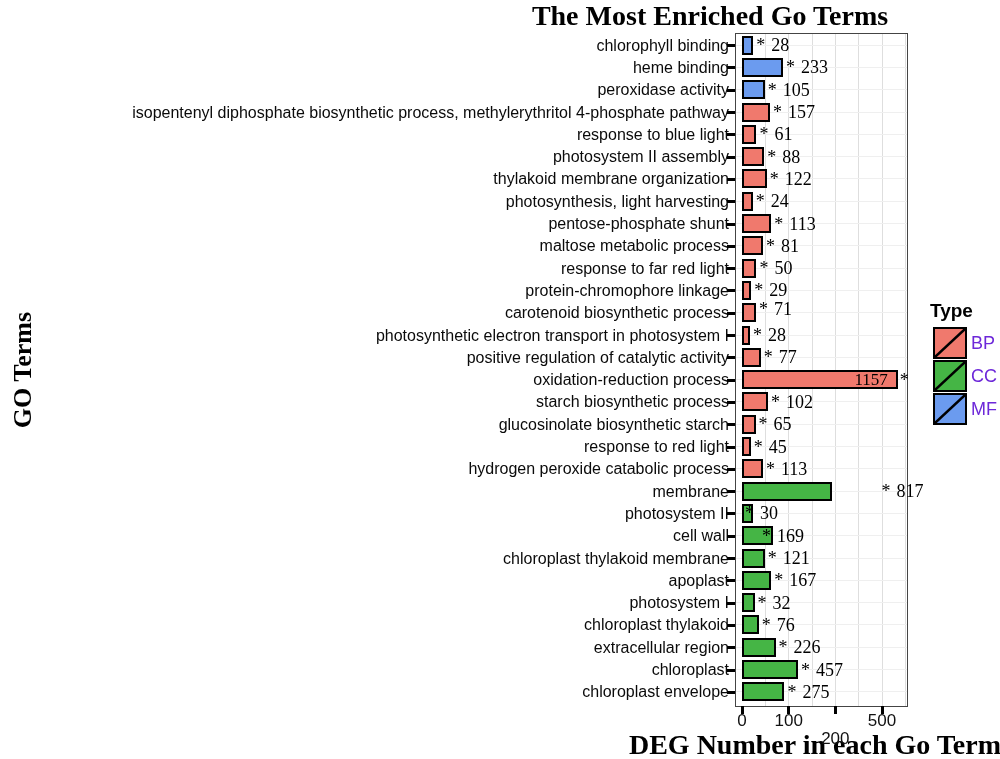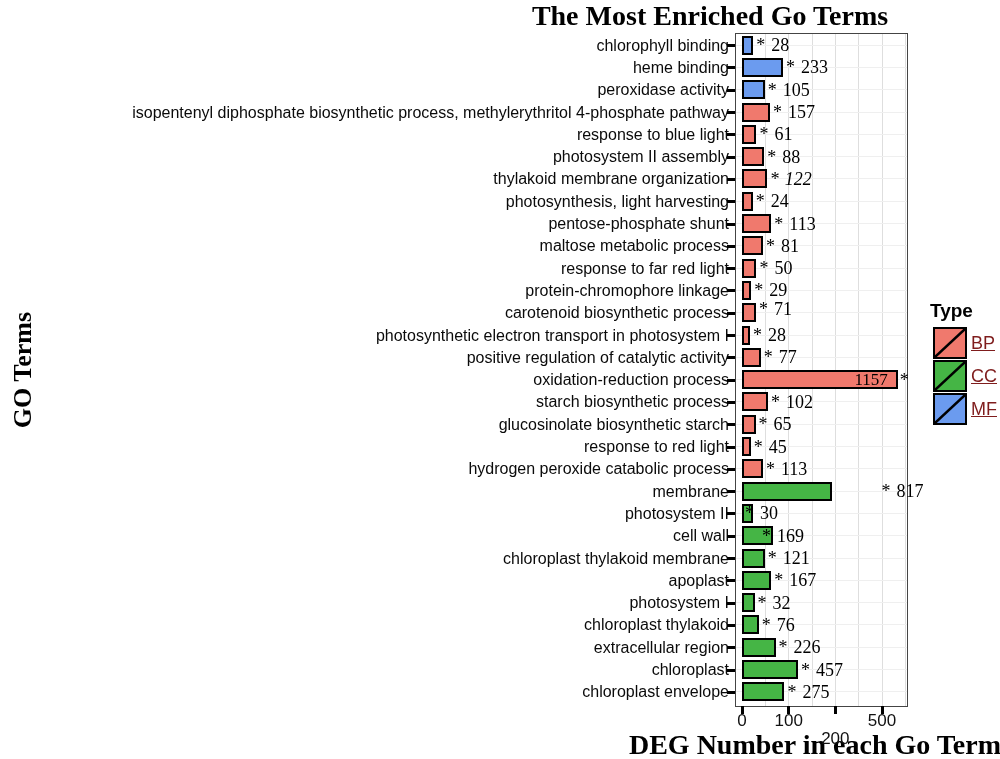--- a/index.html
+++ b/index.html
@@ -24,21 +24,21 @@
   .xticklab{position:absolute;top:711px;width:60px;text-align:center;font-size:17px;color:#111;}
   .val{position:absolute;height:20px;line-height:20px;white-space:nowrap;
        font-family:"Liberation Serif",serif;font-size:18px;color:#000;}
   .val .ast{margin-right:6px;}
   .inbar{position:absolute;height:20px;line-height:20px;text-align:right;
          font-family:"Liberation Serif",serif;font-size:17px;color:#000;}
   .leg-title{position:absolute;left:930px;top:300px;font-size:19px;font-weight:bold;color:#000;}
   .swatch{position:absolute;left:933px;width:34px;height:32px;box-sizing:border-box;
           border:2px solid #000;}
   .swatch svg{display:block;}
-  .leg-lab{position:absolute;left:971px;height:32px;line-height:32px;font-size:18px;color:#7f1d1d;text-decoration:underline;}
+  .leg-lab{position:absolute;left:971px;height:32px;line-height:32px;font-size:18px;color:#6d28d9;}
 </style>
 </head>
 <body>
 
 <div class="fig">
   <div class="title">The Most Enriched Go Terms</div>
   <div class="ylab">GO Terms</div>
   <div class="xlab">DEG Number in each Go Term</div>
 
   <div class="panel" id="panel">
@@ -62,21 +62,21 @@
       <div class="bar" style="left: 5.5px; top: 68.55px; width: 28.4687px; background: rgb(240, 121, 109);"></div>
       <div class="val" style="left: 36.9687px; top: 68.05px;"><span class="ast">*</span><span>157</span></div>
       <div class="hgrid" style="top: 99.85px;"></div>
       <div class="bar" style="left: 5.5px; top: 90.85px; width: 14.9344px; background: rgb(240, 121, 109);"></div>
       <div class="val" style="left: 23.4344px; top: 90.35px;"><span class="ast">*</span><span>61</span></div>
       <div class="hgrid" style="top: 122.15px;"></div>
       <div class="bar" style="left: 5.5px; top: 113.15px; width: 22.8683px; background: rgb(240, 121, 109);"></div>
       <div class="val" style="left: 31.3683px; top: 112.65px;"><span class="ast">*</span><span>88</span></div>
       <div class="hgrid" style="top: 144.45px;"></div>
       <div class="bar" style="left: 5.5px; top: 135.45px; width: 25.2018px; background: rgb(240, 121, 109);"></div>
-      <div class="val" style="left: 33.7018px; top: 134.95px; font-style: italic;"><span class="ast">*</span><span>122</span></div>
+      <div class="val" style="left: 33.7018px; top: 134.95px;"><span class="ast">*</span><span>122</span></div>
       <div class="hgrid" style="top: 166.75px;"></div>
       <div class="bar" style="left: 5.5px; top: 157.75px; width: 11.2008px; background: rgb(240, 121, 109);"></div>
       <div class="val" style="left: 19.7008px; top: 157.25px;"><span class="ast">*</span><span>24</span></div>
       <div class="hgrid" style="top: 189.05px;"></div>
       <div class="bar" style="left: 5.5px; top: 180.05px; width: 29.8688px; background: rgb(240, 121, 109);"></div>
       <div class="val" style="left: 38.3688px; top: 179.55px;"><span class="ast">*</span><span>113</span></div>
       <div class="hgrid" style="top: 211.35px;"></div>
       <div class="bar" style="left: 5.5px; top: 202.35px; width: 21.4682px; background: rgb(240, 121, 109);"></div>
       <div class="val" style="left: 29.9682px; top: 201.85px;"><span class="ast">*</span><span>81</span></div>
       <div class="hgrid" style="top: 233.65px;"></div>

